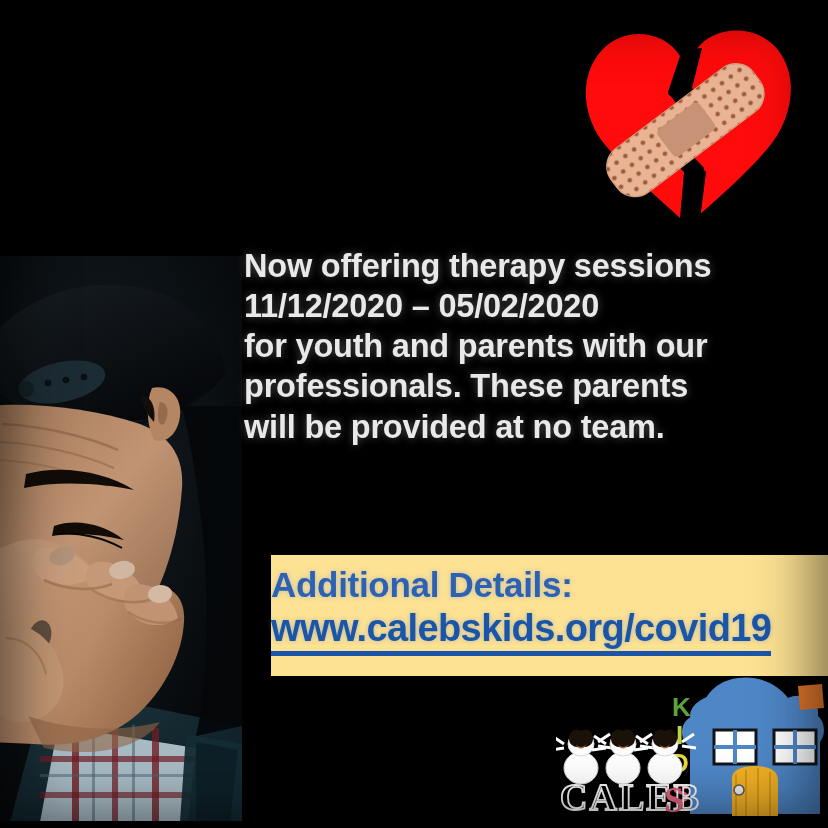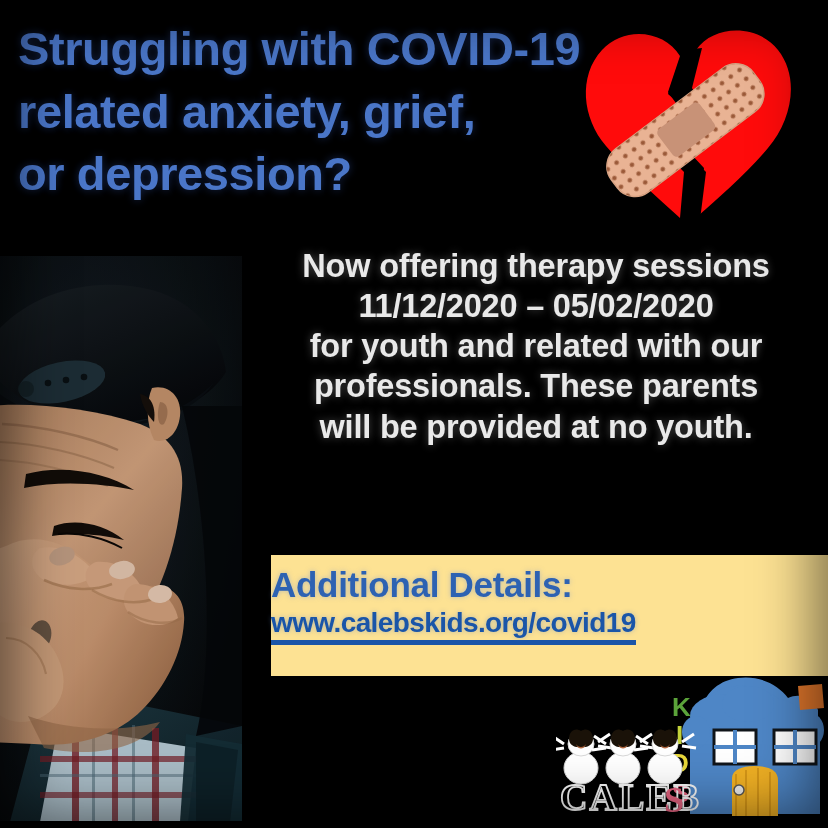--- a/index.html
+++ b/index.html
@@ -53,21 +53,20 @@
     height: 208px;
     z-index: 4;
   }
 
   
   .body-text {
     position: absolute;
     left: 244px;
     top: 246px;
     width: 584px;
-    text-align: center;
     color: #e9e9e9;
     font-size: 32.5px;
     font-weight: bold;
     line-height: 1.235;
     letter-spacing: -0.2px;
     text-shadow: 0 0 8px rgba(255,255,255,0.30), 0 0 2px rgba(0,0,0,0.9);
     z-index: 6;
   }
   .body-text div { white-space: nowrap; }
 
@@ -89,21 +88,21 @@
     color: #2d62b2;
     font-size: 35px;
     font-weight: bold;
     line-height: 1.25;
     letter-spacing: -0.3px;
     text-shadow: 0 0 5px rgba(120,150,210,0.5);
   }
   .details-link {
     display: inline-block;
     color: #1a55a8;
-    font-size: 28px;
+    font-size: 38px;
     font-weight: bold;
     line-height: 1.15;
     letter-spacing: -0.6px;
     border-bottom: 5px solid #1a55a8;
     padding-bottom: 1px;
     text-shadow: 0 0 5px rgba(90,130,200,0.45);
     cursor: pointer;
   }
 
   
@@ -251,25 +250,20 @@
                C16 472 -6 462 -10 444 Z" fill="#d9a983"></path>
       <path d="M6 382 C26 382 42 398 46 418" stroke="#a5764f" stroke-width="2.2" fill="none" opacity="0.5"></path>
 
       <path d="M28 460 C62 472 112 478 160 466 C140 494 90 502 44 492 Z" fill="#a0714e" opacity="0.6"></path>
 
       <path d="M182 150 L242 150 L242 470 L196 480 C214 404 210 268 182 150 Z" fill="#05080b" opacity="0.92"></path>
       <rect x="0" y="0" width="242" height="566" fill="#000" opacity="0.10"></rect>
     </svg>
   </div>
 
-  <div class="headline">
-    <div>Struggling with COVID-19</div>
-    <div>related anxiety, grief,</div>
-    <div>or depression?</div>
-  </div>
 
   <div class="heart-wrap">
     <svg width="220" height="208" viewBox="0 0 220 208" aria-hidden="true">
       <defs>
         <pattern id="dots" width="11" height="11" patternUnits="userSpaceOnUse">
           <circle cx="5.5" cy="5.5" r="2.3" fill="#8d4a29"></circle>
         </pattern>
       </defs>
 
       <path d="M108 34 C92 8 52 4 30 28 C6 54 10 96 34 124 C56 150 86 176 108 196
@@ -285,23 +279,23 @@
         <rect x="24" y="82" width="178" height="54" rx="22" fill="#E9B394" stroke="#d8a383" stroke-width="1.5"></rect>
         <rect x="24" y="82" width="178" height="54" rx="22" fill="url(#dots)" opacity="0.85"></rect>
         <rect x="88" y="92" width="52" height="34" rx="5" fill="#C89277"></rect>
       </g>
     </svg>
   </div>
 
   <div class="body-text">
     <div>Now offering therapy sessions</div>
     <div>11/12/2020 – 05/02/2020</div>
-    <div>for youth and related with our</div>
+    <div>for youth and parents with our</div>
     <div>professionals. These parents</div>
-    <div>will be provided at no youth.</div>
+    <div>will be provided at no team.</div>
   </div>
 
   <div class="details">
     <div class="details-title">Additional Details:</div>
     <div class="details-link">www.calebskids.org/covid19</div>
   </div>
 
   <div class="logo">
     <svg width="272" height="148" viewBox="0 0 272 148" aria-hidden="true">
 

